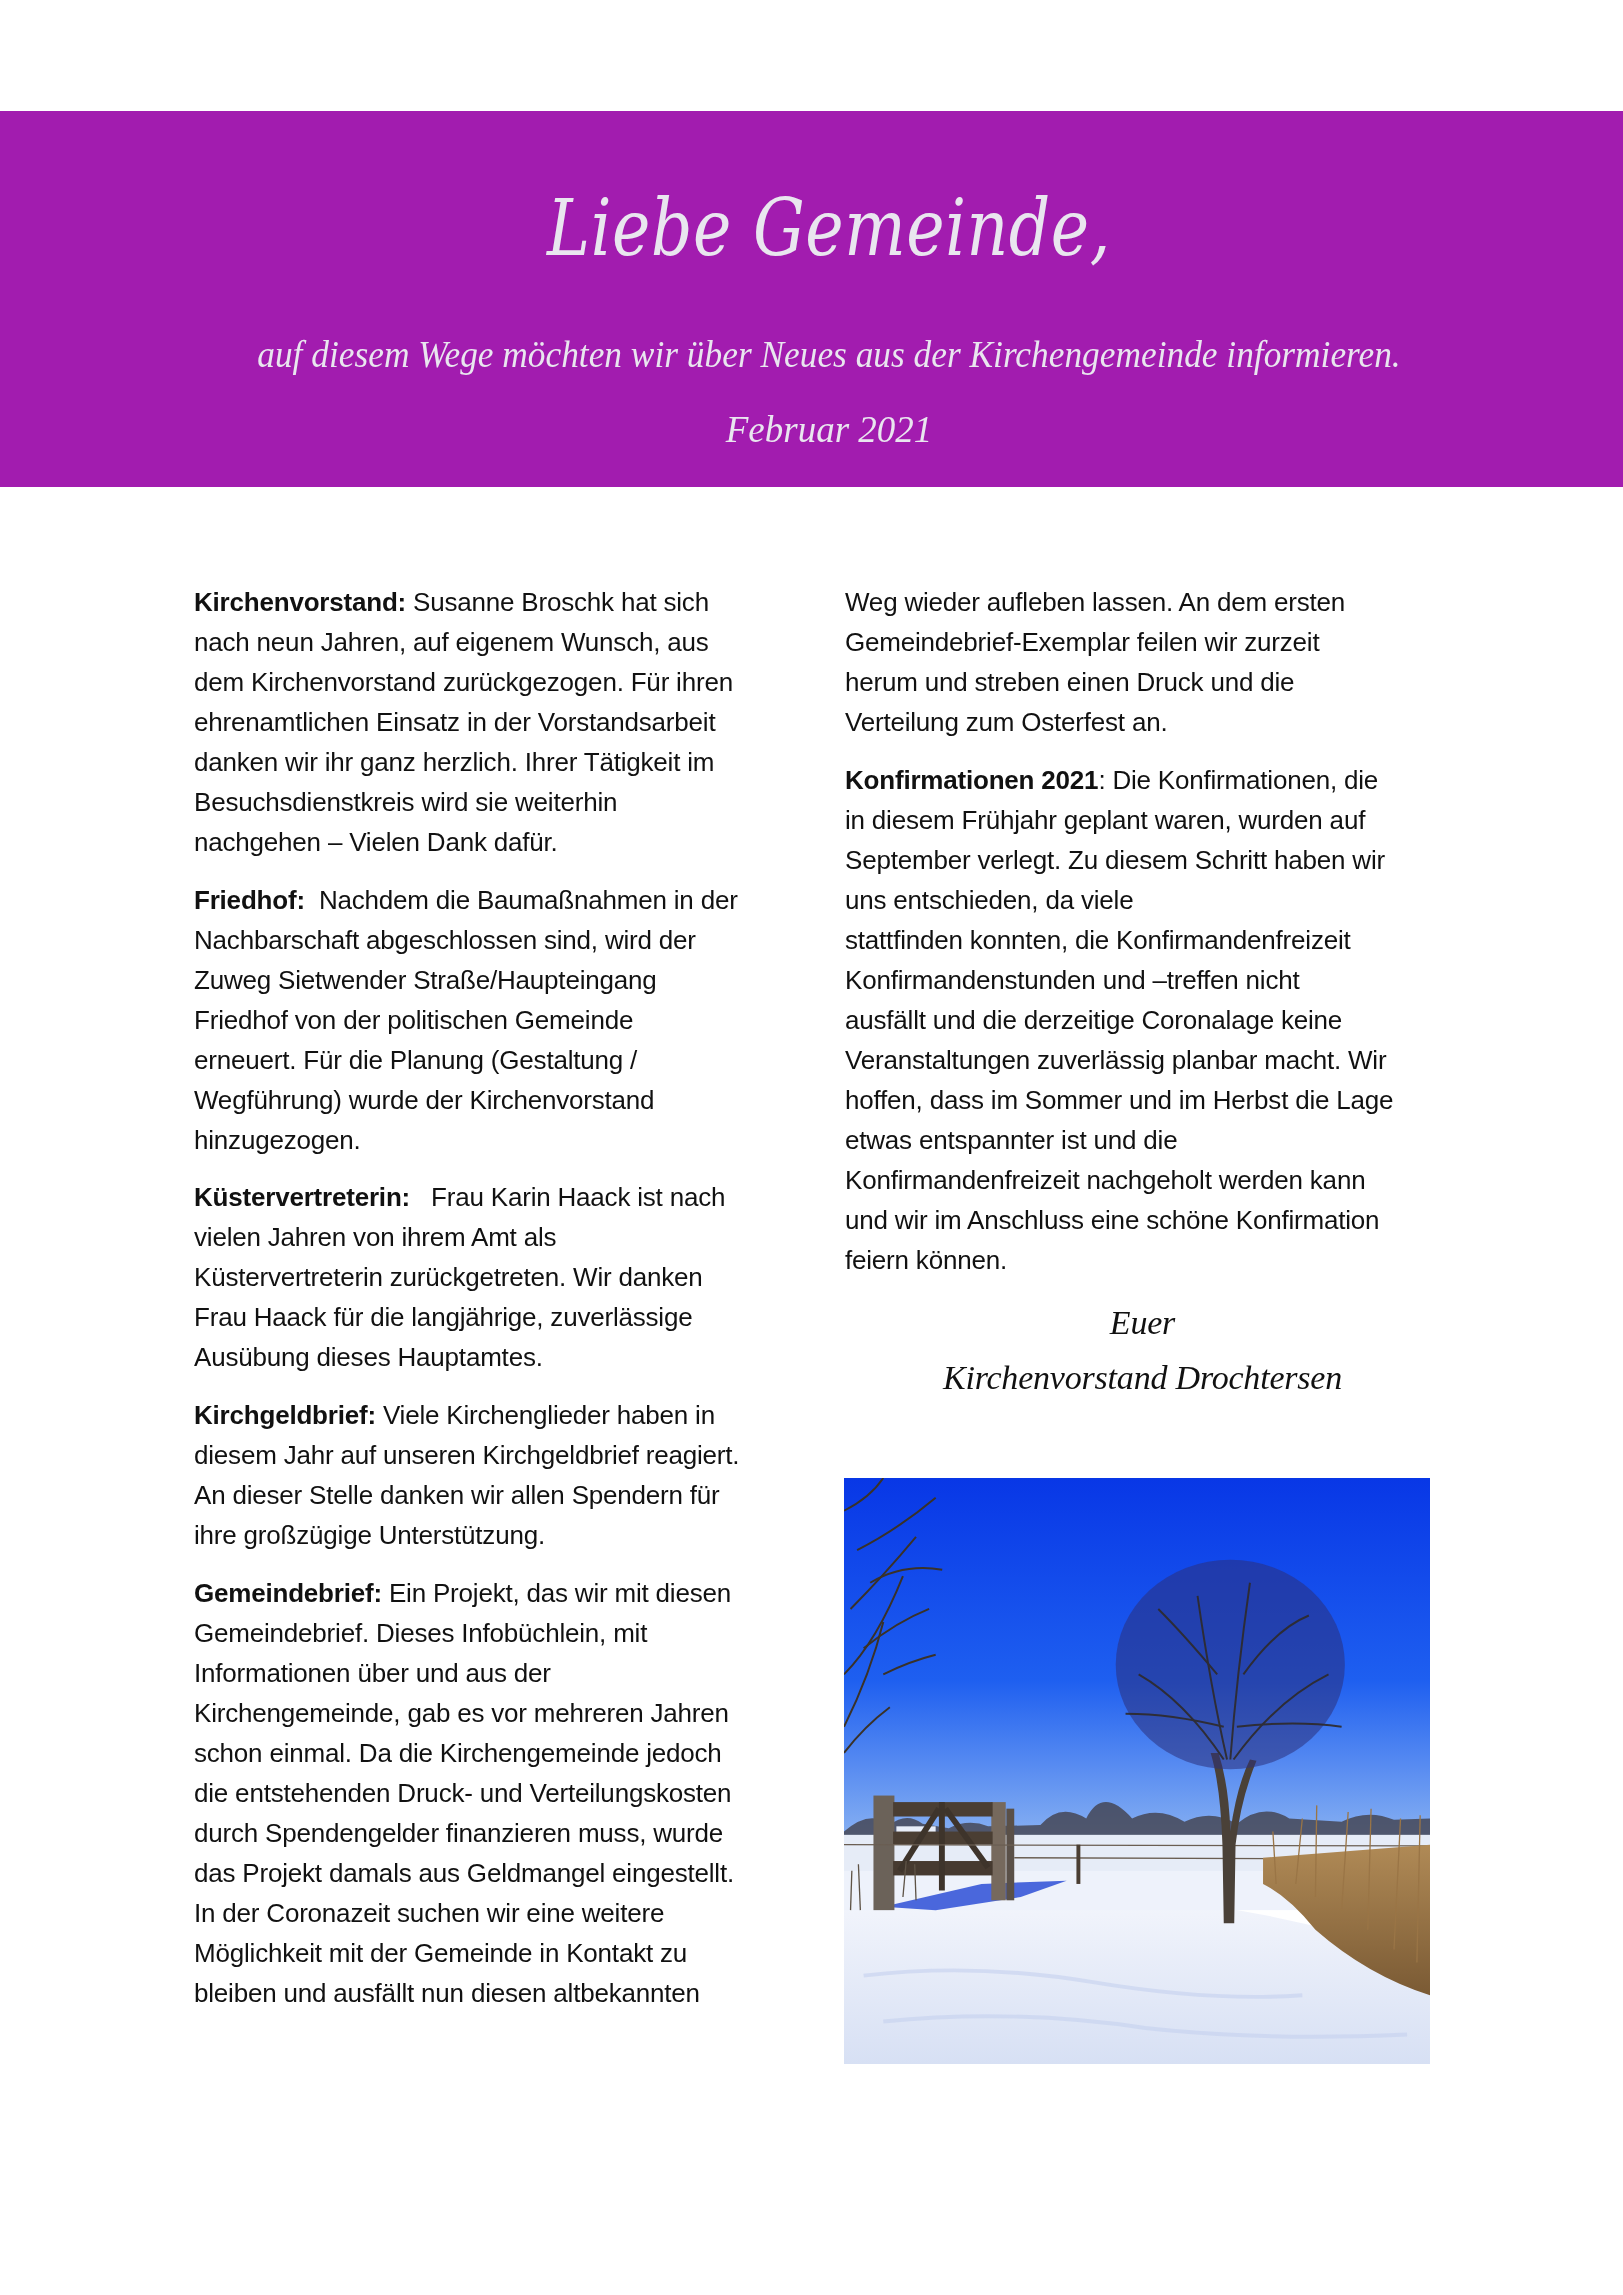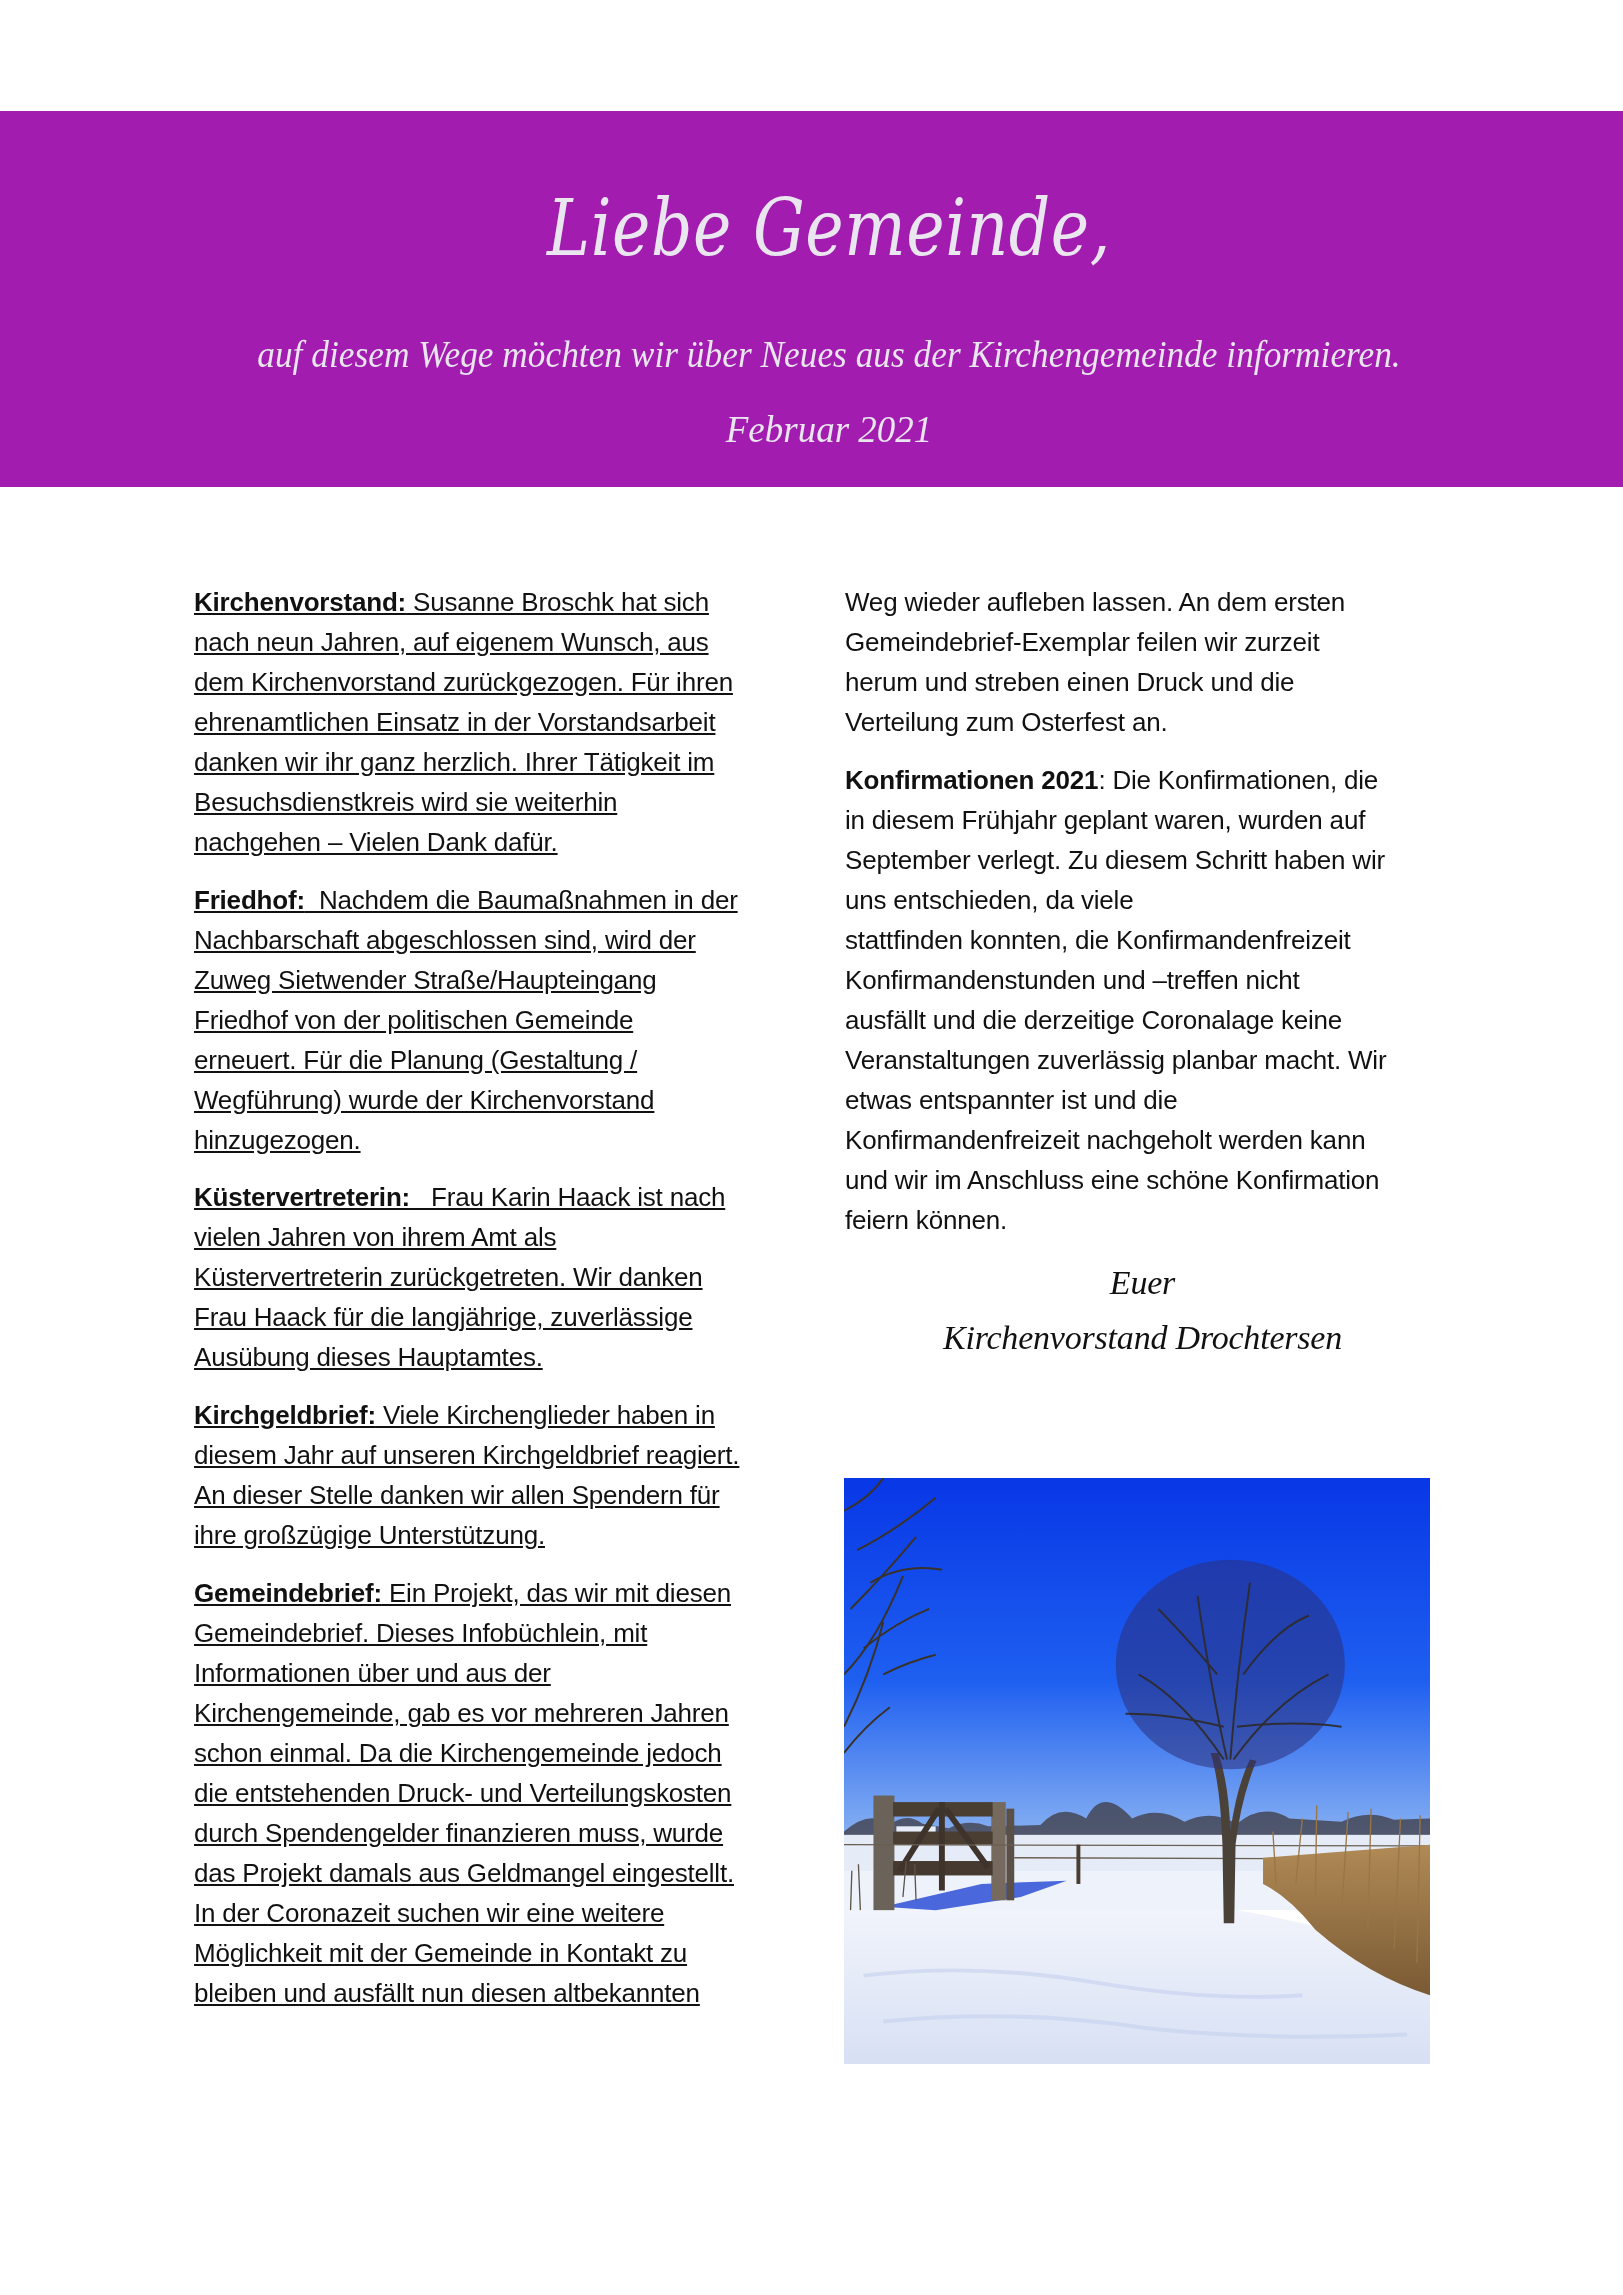--- a/index.html
+++ b/index.html
@@ -32,21 +32,21 @@
       font-family: "Liberation Serif", "DejaVu Serif", serif;
       font-style: italic; font-size: 37px; line-height: 50px;
     }
 
     .col {
       position: absolute; top: 582px;
       font-family: "Liberation Sans", "DejaVu Sans", sans-serif;
       font-size: 26px; line-height: 40px; color: #111111;
       letter-spacing: -0.2px;
     }
-    .col.left  { left: 194px;  width: 592px; text-decoration: underline; }
+    .col.left  { left: 194px;  width: 592px; }
     .col.right { left: 845px; width: 595px; }
     .col p { margin: 0 0 17.7px 0; }
     .col p .head { font-weight: bold; }
 
     .line { display: block; white-space: nowrap; }
 
     .signature {
       font-family: "Liberation Serif", "DejaVu Serif", serif;
       font-style: italic; font-size: 34px; line-height: 55px;
       text-align: center; color: #111111;
@@ -124,20 +124,21 @@
   </p>
   <p>
     <span class="line"><span class="head">Konfirmationen 2021</span><span>: Die Konfirmationen, die</span></span>
     <span class="line">in diesem Frühjahr geplant waren, wurden auf</span>
     <span class="line">September verlegt. Zu diesem Schritt haben wir</span>
     <span class="line">uns entschieden, da viele</span>
     <span class="line">stattfinden konnten, die Konfirmandenfreizeit</span>
     <span class="line">Konfirmandenstunden und –treffen nicht</span>
     <span class="line">ausfällt und die derzeitige Coronalage keine</span>
     <span class="line">Veranstaltungen zuverlässig planbar macht. Wir</span>
+    <span class="line">hoffen, dass im Sommer und im Herbst die Lage</span>
     <span class="line">etwas entspannter ist und die</span>
     <span class="line">Konfirmandenfreizeit nachgeholt werden kann</span>
     <span class="line">und wir im Anschluss eine schöne Konfirmation</span>
     <span class="line">feiern können.</span>
   </p>
   <div class="signature">
     <div>Euer</div>
     <div>Kirchenvorstand Drochtersen</div>
   </div>
 </div>

